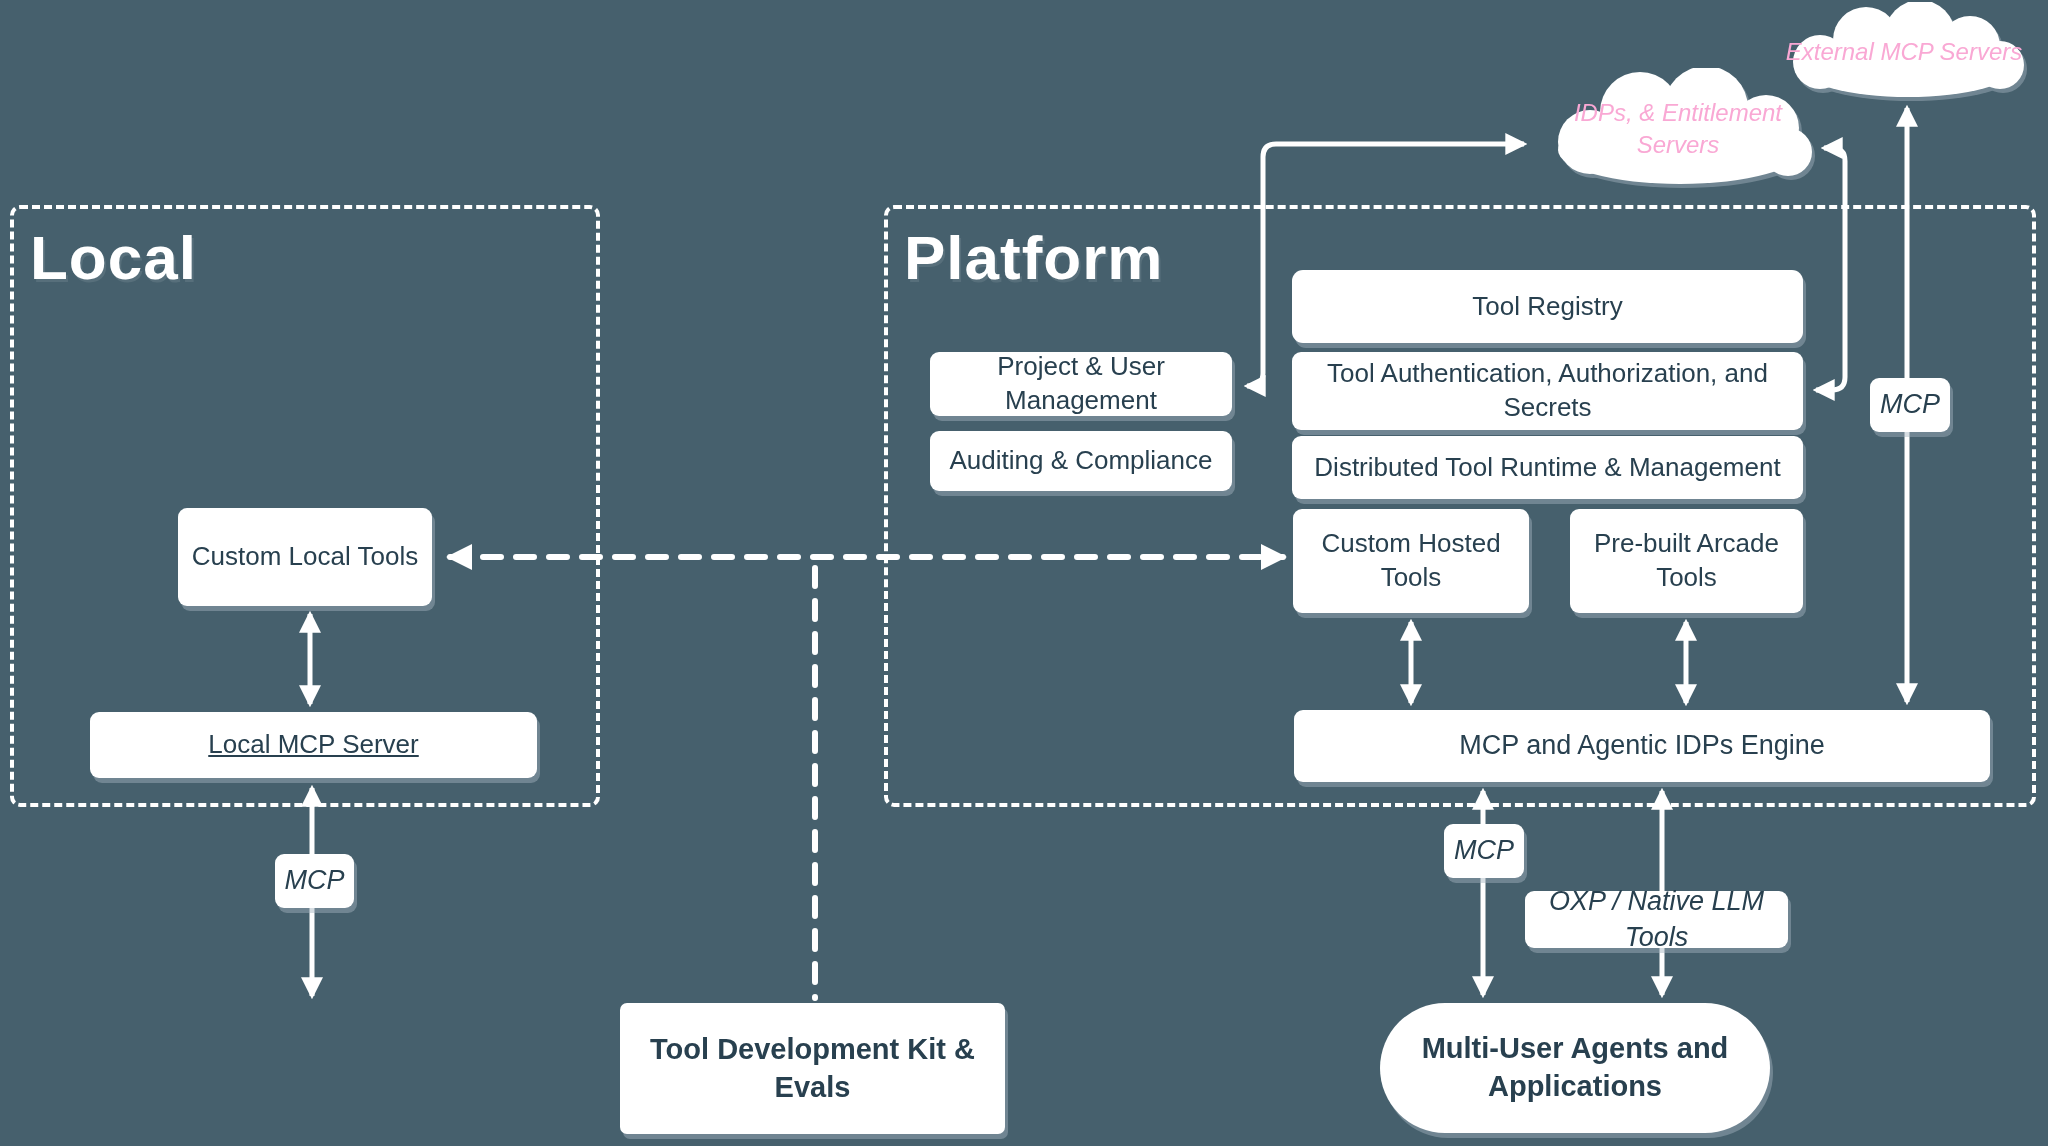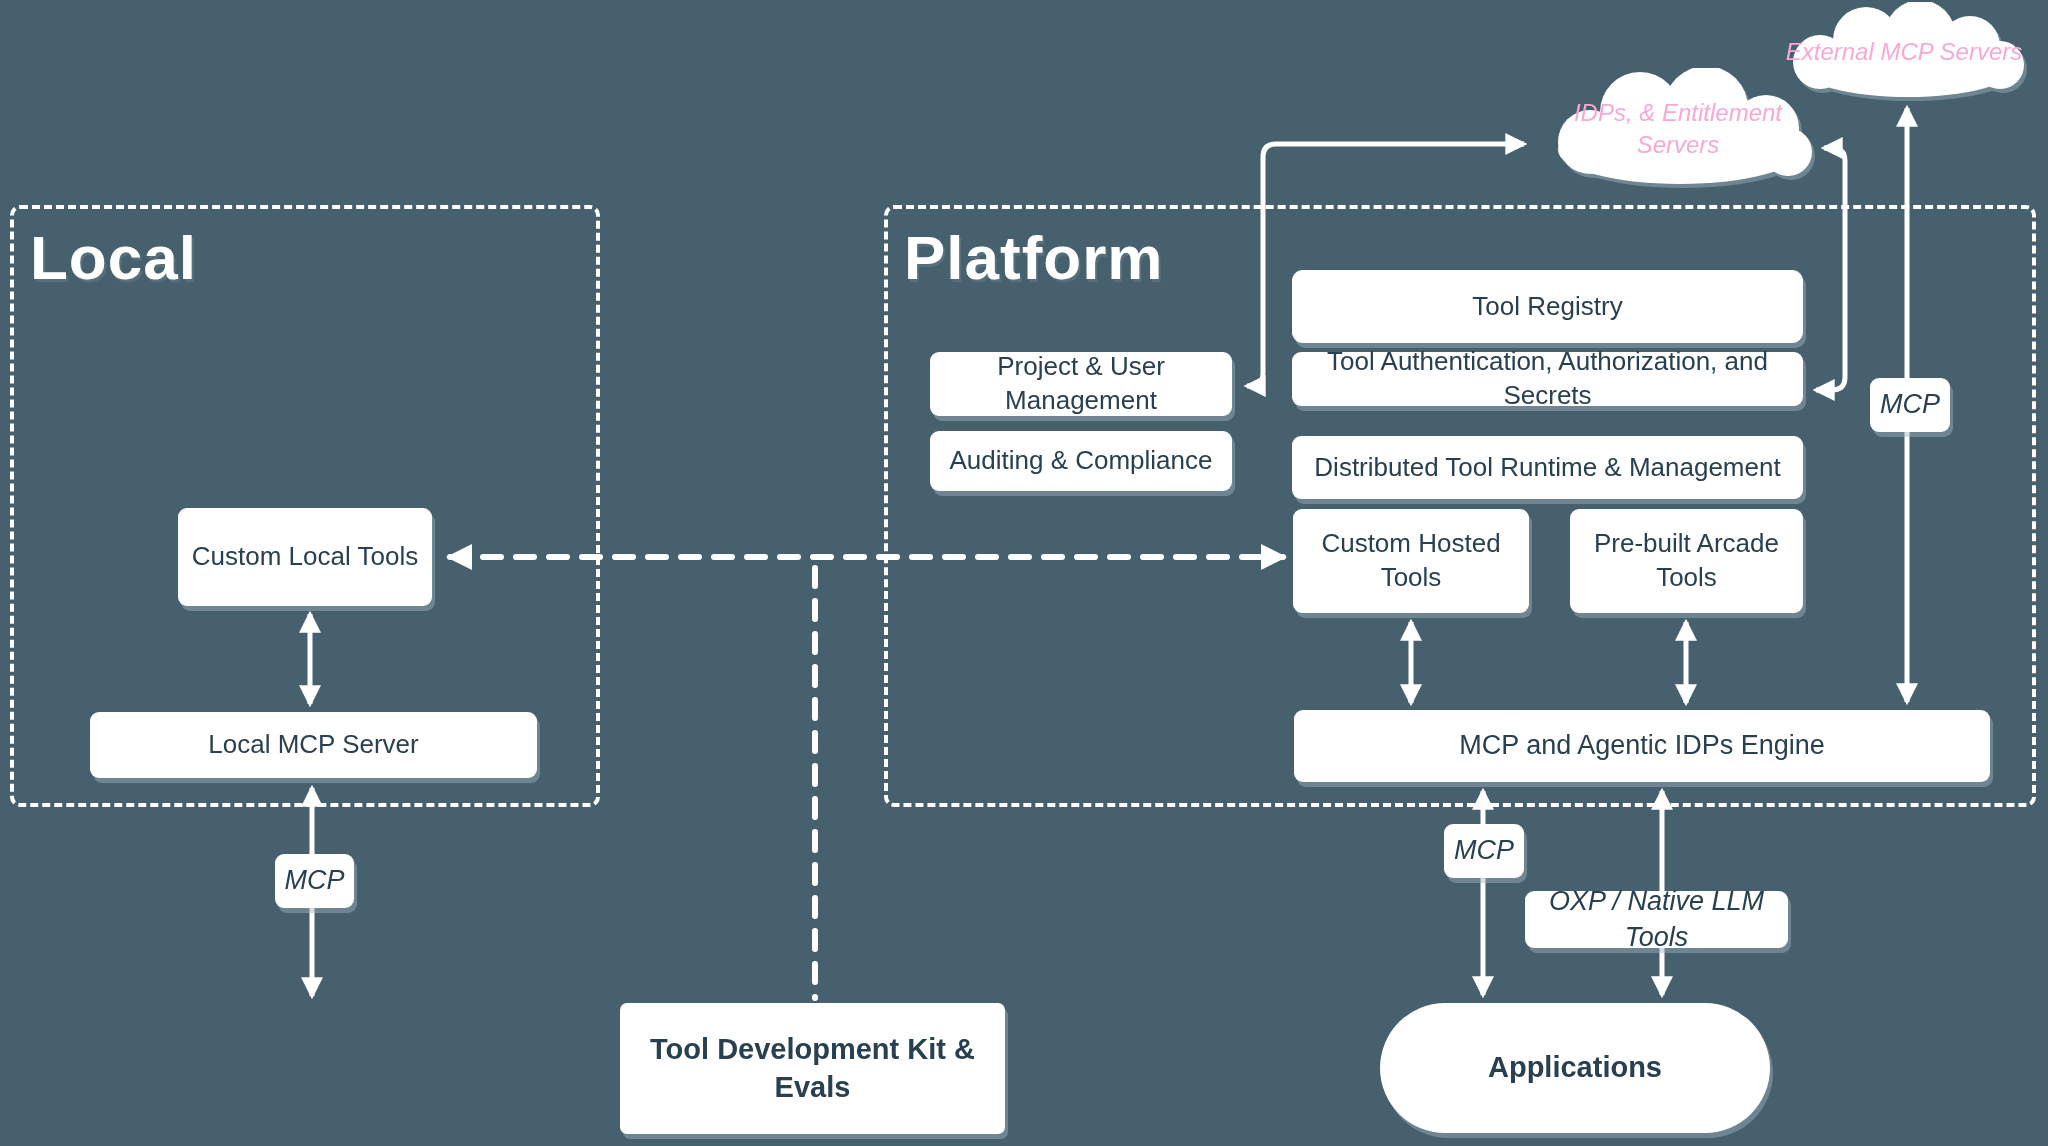--- a/index.html
+++ b/index.html
@@ -112,60 +112,61 @@
   <div class="node" style="left:930px; top:352px; width:302px; height:64px;">
     <span>Project &amp; User Management</span>
   </div>
   <div class="node" style="left:930px; top:431px; width:302px; height:60px;">
     <span>Auditing &amp; Compliance</span>
   </div>
 
   <div class="node" style="left:1292px; top:270px; width:511px; height:73px;border-radius:11px;">
     <span>Tool Registry</span>
   </div>
-  <div class="node" style="left:1292px; top:352px; width:511px; height:54px;">
+  <div class="node" style="left:1292px; top:352px; width:511px; height:78px;">
     <span>Tool Authentication, Authorization, and Secrets</span>
   </div>
   <div class="node" style="left:1292px; top:436px; width:511px; height:63px;">
     <span>Distributed Tool Runtime &amp; Management</span>
   </div>
   <div class="node" style="left:1293px; top:509px; width:236px; height:104px;">
     <span>Custom Hosted Tools</span>
   </div>
   <div class="node" style="left:1570px; top:509px; width:233px; height:104px;">
     <span>Pre-built Arcade Tools</span>
   </div>
   <div class="node" style="left:1294px; top:710px; width:696px; height:72px; font-size:27px;">
     <span>MCP and Agentic IDPs Engine</span>
   </div>
 
   <div class="node" style="left:178px; top:508px; width:254px; height:98px;">
     <span>Custom Local Tools</span>
   </div>
-  <div class="node" style="left:90px; top:712px; width:447px; height:66px;">
+  <div class="node" style="left:90px; top:712px; width:447px; height:66px;text-decoration:underline;">
     <span>Local MCP Server</span>
   </div>
 
   <div class="node italic" style="left:275px; top:854px; width:79px; height:54px;">
     <span>MCP</span>
   </div>
   <div class="node italic" style="left:1870px; top:378px; width:80px; height:54px;">
     <span>MCP</span>
   </div>
   <div class="node italic" style="left:1444px; top:824px; width:80px; height:54px;">
     <span>MCP</span>
   </div>
   <div class="node italic" style="left:1525px; top:891px; width:263px; height:57px;">
     <span>OXP / Native LLM Tools</span>
   </div>
 
   <div class="node bold" style="left:620px; top:1003px; width:385px; height:131px; border-radius:7px;">
     <span>Tool Development Kit &amp; Evals</span>
   </div>
   <div class="node pill bold two-line" style="left:1380px; top:1003px; width:390px; height:130px;">
+    <span>Multi-User Agents and</span>
     <span>Applications</span>
   </div>
 
   <div class="cloud" style="left:1778px; top:2px; width:252px; height:100px;">
     <svg width="252" height="100" viewBox="0 0 252 100">
       <g fill="#ffffff">
         <circle cx="42" cy="60" r="27"></circle>
         <circle cx="88" cy="38" r="33"></circle>
         <circle cx="142" cy="33" r="35"></circle>
         <circle cx="192" cy="44" r="30"></circle>

